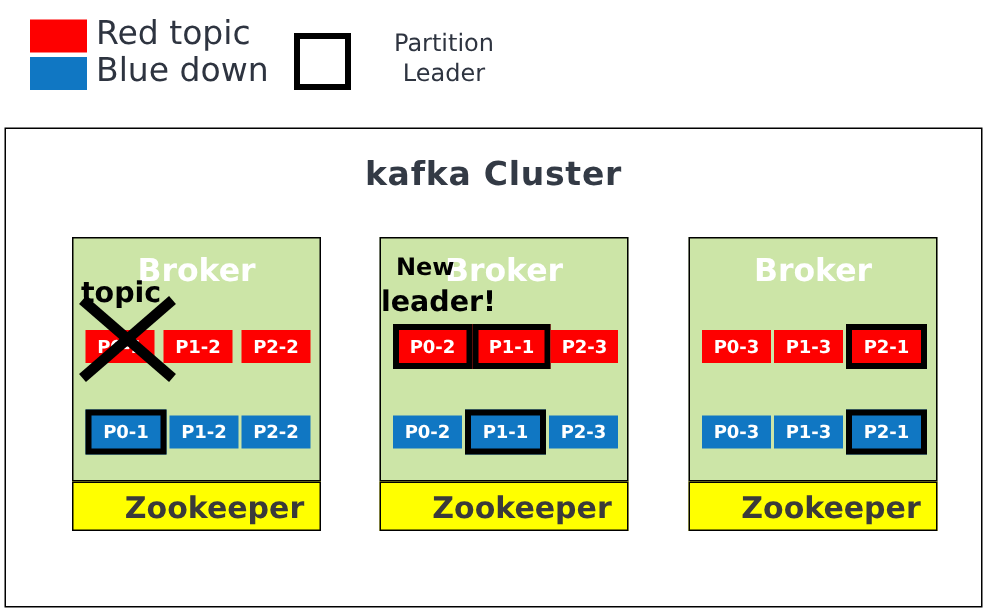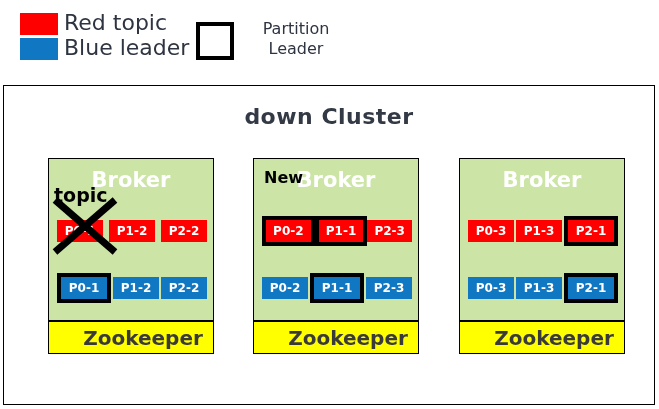--- a/index.html
+++ b/index.html
@@ -184,29 +184,29 @@
   }
 </style>
 </head>
 <body>
 
 <div id="legend">
   <div class="swatch red" style="background: rgb(254, 0, 0);"></div>
   <div class="legend-label red-l">Red topic</div>
 
   <div class="swatch blue" style="background: rgb(16, 119, 195);"></div>
-  <div class="legend-label blue-l">Blue leader</div>
+  <div class="legend-label blue-l">Blue down</div>
 
   <div id="leader-swatch"></div>
   <div class="leader-legend-text l1">Partition</div>
   <div class="leader-legend-text l2">Leader</div>
 </div>
 
 <div id="cluster">
-  <div id="cluster-title">down Cluster</div>
+  <div id="cluster-title">kafka Cluster</div>
 
   <div class="broker" id="broker-0">
     <div class="broker-body">
       <div class="broker-title">Broker</div>
 
       <div class="down-label">topic</div>
       <svg id="down-cross" viewBox="0 0 68 58">
         <line x1="4" y1="3" x2="64" y2="55" stroke="#000000" stroke-width="7"></line>
         <line x1="64" y1="3" x2="4" y2="55" stroke="#000000" stroke-width="7"></line>
       </svg>
@@ -224,20 +224,21 @@
       </div>
     </div>
     <div class="zookeeper">Zookeeper</div>
   </div>
 
   <div class="broker" id="broker-1">
     <div class="broker-body">
       <div class="broker-title">Broker</div>
 
       <div class="newleader-1">New</div>
+      <div class="newleader-2">leader!</div>
 
       <div class="part-row red-row">
         <div class="chip red leader">P0-2</div>
         <div class="chip red leader">P1-1</div>
         <div class="chip red">P2-3</div>
       </div>
 
       <div class="part-row blue-row">
         <div class="chip blue">P0-2</div>
         <div class="chip blue leader">P1-1</div>

